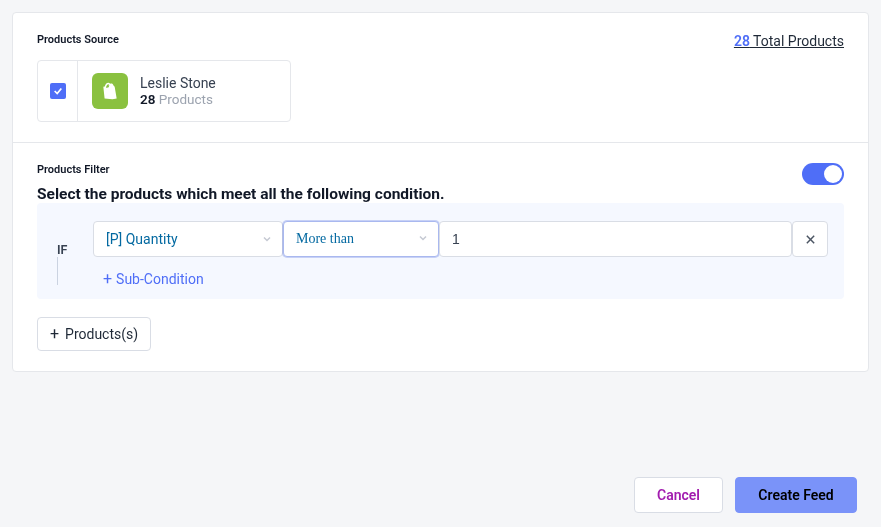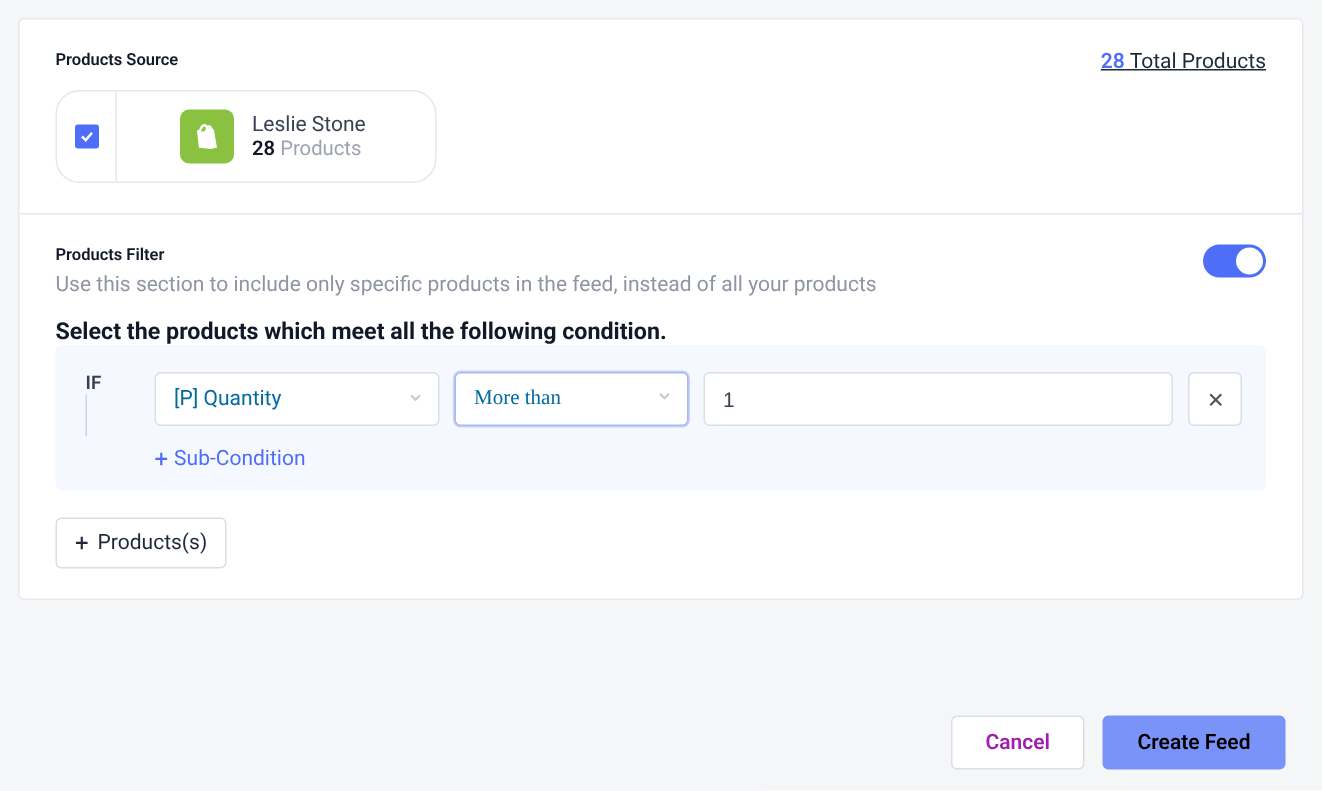--- a/index.html
+++ b/index.html
@@ -41,23 +41,22 @@
     color: #1f2937;
     text-decoration: underline;
   }
   .total-count {
     color: #4f6ef7;
     font-weight: 600;
   }
   .source-card {
     display: flex;
     border: 1px solid #e5e7eb;
-    border-radius: 16px;
+    border-radius: 4px;
     width: 254px;
-    gap: 28px;
   }
   .checkbox-cell {
     display: flex;
     align-items: center;
     justify-content: center;
     width: 40px;
     border-right: 1px solid #e5e7eb;
   }
   .checkbox {
     width: 16px;
@@ -128,22 +127,21 @@
     color: #111827;
     font-size: 15.5px;
   }
   .condition-block {
     background: #f5f8ff;
     border-radius: 4px;
     padding: 18px 16px 12px 16px;
   }
   .condition-row {
     display: flex;
-    align-items: flex-start;
-    gap: 10px;
+    align-items: flex-end;
   }
   .if-label {
     font-size: 12.5px;
     font-weight: 600;
     width: 40px;
     color: #374151;
     padding-left: 4px;
     position: relative;
   }
   .if-label::after {
@@ -283,21 +281,20 @@
           </div>
         </div>
       </div>
     </div>
   </div>
 
   <div class="section">
     <div class="filter-header-row">
       <div style="flex:1">
         <div class="section-title" style="margin-bottom:6px">Products Filter</div>
-        <div class="muted-desc">Use this section to include only specific products in the feed, instead of all your products</div>
       </div>
       <div class="toggle">
         <div class="toggle-knob"></div>
       </div>
     </div>
     <div class="bold-instruct">Select the products which meet all the following condition.</div>
 
     <div class="condition-block">
       <div class="condition-row">
         <div class="if-label">IF</div>

